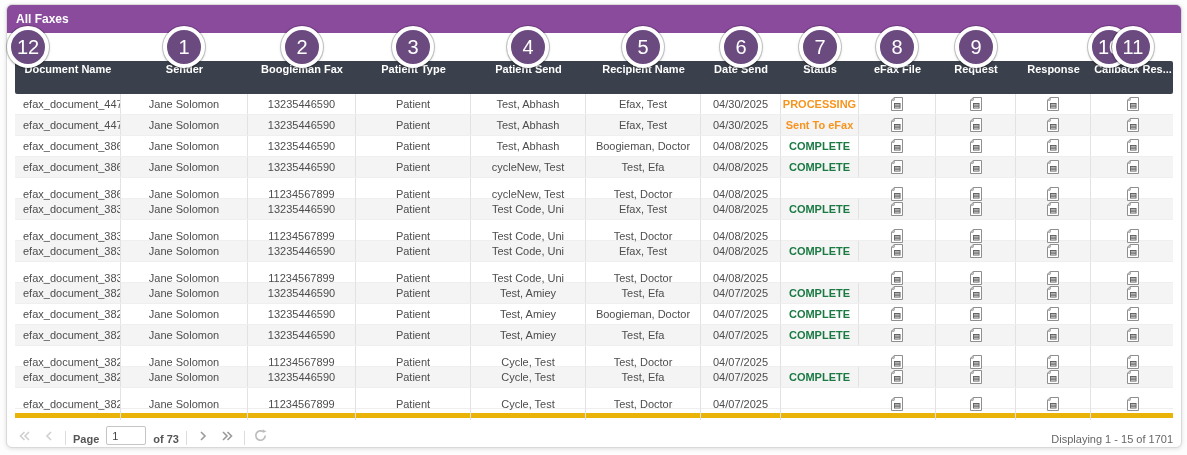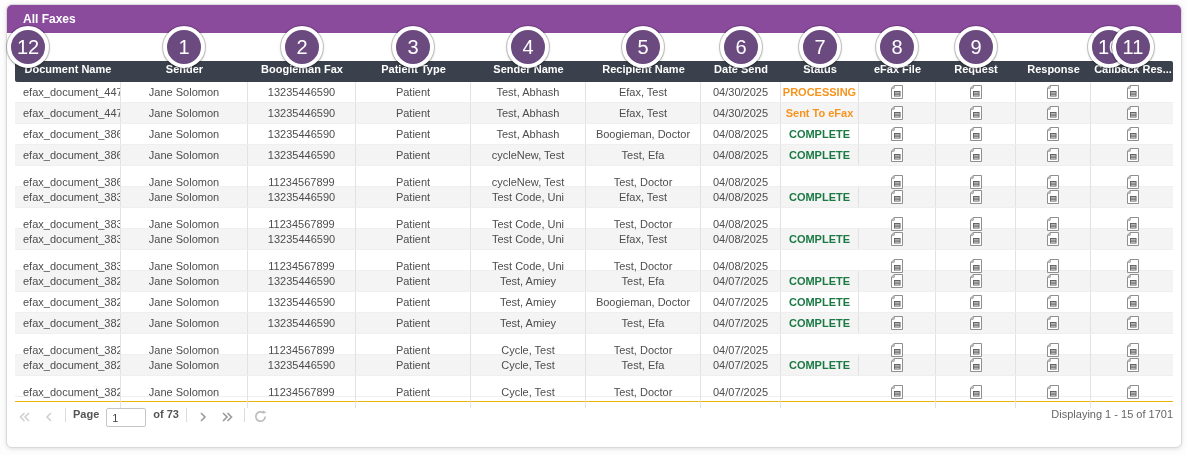--- a/index.html
+++ b/index.html
@@ -6,41 +6,41 @@
   html,body { width:1187px; height:455px; background:#fdfdfd; font-family:"Liberation Sans", sans-serif; }
   :root { --cols: 106px 127px 108px 115px 115px 115px 80px 78px 77px 80px 75px 84px; }
 
   .panel {
     position:absolute; left:6px; top:4px; width:1176px; height:444px;
     background:#fff; border:1px solid #d9d9d9; border-radius:6px;
     box-shadow:0 1px 4px rgba(0,0,0,.12);
   }
   .titlebar {
     height:28px; background:#8a4b9d; border-radius:5px 5px 0 0;
-    color:#fff; font-size:12px; font-weight:bold; line-height:28px; padding-left:16px;
+    color:#fff; font-size:12px; font-weight:bold; line-height:28px; padding-left:9px;
   }
   
   .badge {
     position:absolute; top:21px; width:42px; height:42px; border-radius:50%;
     background:#6b4a80; border:4px solid #fff;
     box-shadow:0 0 0 1px rgba(0,0,0,.18), 0 1px 3px rgba(0,0,0,.25);
     color:#fff; font-size:20px; display:flex; align-items:center; justify-content:center;
     z-index:5;
   }
   .badge:nth-of-type(1){left:40px}.badge:nth-of-type(2){left:156px}
   .badge:nth-of-type(3){left:274px}.badge:nth-of-type(4){left:385px}
   .badge:nth-of-type(5){left:500px}.badge:nth-of-type(6){left:615px}
   .badge:nth-of-type(7){left:713px}.badge:nth-of-type(8){left:792px}
   .badge:nth-of-type(9){left:869px}.badge:nth-of-type(10){left:948px}
   .badge:nth-of-type(11){left:1081px}.badge:nth-of-type(12){left:1105px}
 
   .grid { margin:28px 8px 0 8px; }
   .grid-row { display:grid; grid-template-columns:var(--cols); }
   .grid-head {
-    background:#3b414c; border-radius:2px; height:21px;
+    background:#3b414c; border-radius:2px; height:33px;
   }
   .grid-head .hcell {
     color:#fff; font-size:11px; font-weight:bold; line-height:17px; text-align:center;
     overflow:hidden; white-space:nowrap; text-overflow:ellipsis; padding:0 3px;
   }
   .row { height:21px; border-bottom:1px solid #efefef; }
   .row:nth-child(even){ background:#f4f4f4; }
   .cell {
     font-size:11px; color:#4d4d4d; line-height:20px; text-align:center;
     border-right:1px solid #e2e2e2; overflow:hidden; white-space:nowrap;
@@ -49,22 +49,22 @@
   .cell:last-child { border-right:none; }
   .c-doc { justify-content:flex-start; padding-left:8px; }
   .c-status { font-weight:bold; }
   .st-processing,.st-sent { color:#f7941e; }
   .st-complete { color:#1b7a44; }
   .st-error { color:#f2231c;margin-top:32px; }
   .c-icon svg { display:block; }
 
   
   .pager {
-    margin:4px 8px 0 8px; border-top:1px solid #eab308; padding-top:6px;
-    display:flex; align-items:flex-start; gap:7px; height:32px; color:#666; font-size:11px;
+    margin:4px 8px 0 8px; border-top:5px solid #eab308; padding-top:6px;
+    display:flex; align-items:flex-end; gap:7px; height:32px; color:#666; font-size:11px;
   }
   .pbtn { display:flex; align-items:center; justify-content:center; width:18px; height:18px; cursor:pointer; }
   .pbtn.disabled { color:#cfcfcf; }
   .pbtn.enabled { color:#9a9a9a; }
   .psep { width:1px; height:14px; background:#dcdcdc; }
   .plabel { font-weight:bold; color:#555; }
   .pinput {
     width:40px; height:19px; border:1px solid #c5c5c5; border-radius:2px;
     font-size:11px; color:#444; padding:0 5px; font-family:"Liberation Sans",sans-serif;
   }
@@ -91,21 +91,21 @@
   <div class="badge">10</div>
   <div class="badge">11</div>
   <div class="badge">12</div>
 
   <div class="grid">
     <div class="grid-row grid-head">
       <div class="hcell">Document Name</div>
       <div class="hcell">Sender</div>
       <div class="hcell">Boogieman Fax</div>
       <div class="hcell">Patient Type</div>
-      <div class="hcell">Sender Name</div>
+      <div class="hcell">Patient Send</div>
       <div class="hcell">Recipient Name</div>
       <div class="hcell">Date Send</div>
       <div class="hcell">Status</div>
       <div class="hcell">eFax File</div>
       <div class="hcell">Request</div>
       <div class="hcell">Response</div>
       <div class="hcell">Callback Res...</div>
     </div>
     <div id="table-body">
     <div class="grid-row row">

